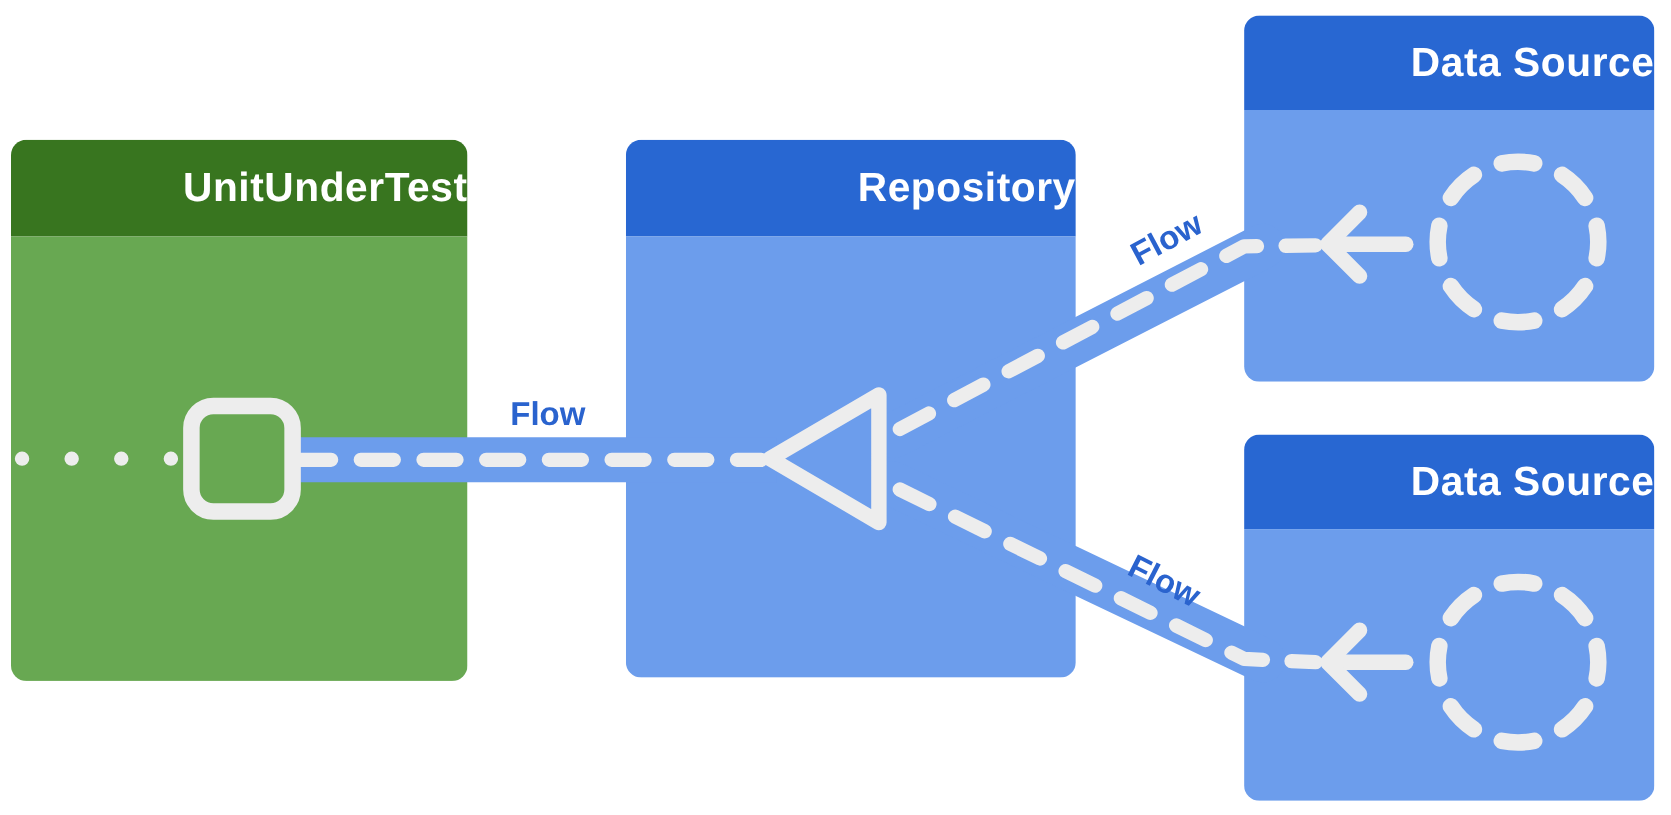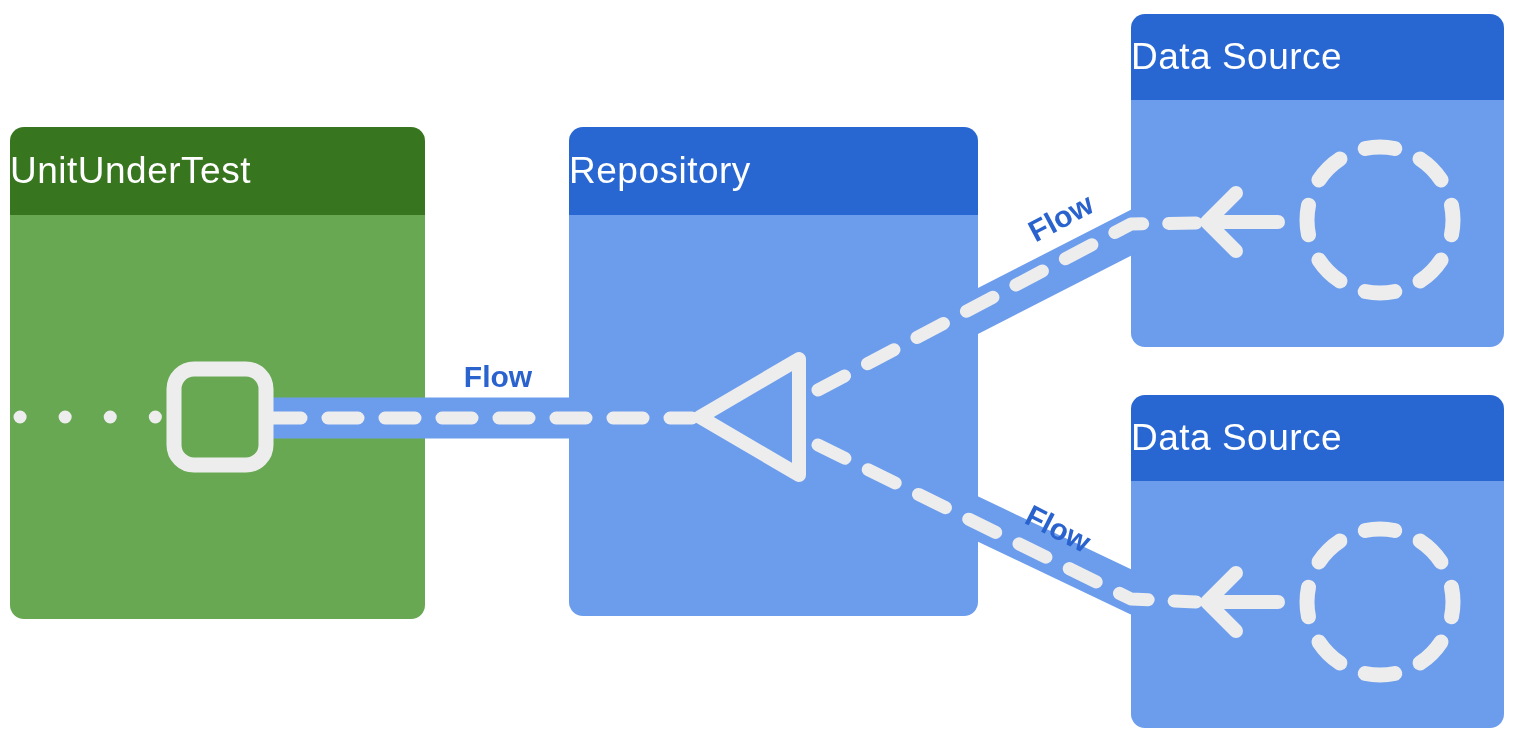--- a/index.html
+++ b/index.html
@@ -30,24 +30,24 @@
     position: absolute;
     border-radius: 14px;
     overflow: hidden;
     display: flex;
     flex-direction: column;
   }
   .node-header {
     flex: 0 0 auto;
     display: flex;
     align-items: center;
-    justify-content: flex-start;
+    justify-content: flex-end;
     color: var(--title-text);
     font-size: 37px;
-    font-weight: 400;
+    font-weight: 700;
     letter-spacing: 0.5px;
   }
   .node-body { flex: 1 1 auto; }
 
   .node-uut { left: 10px; top: 127px; width: 415px; height: 492px; }
   .node-uut .node-header { height: 88px; background: var(--green-header); }
   .node-uut .node-body   { background: var(--green-body); }
 
   .node-repo { left: 569px; top: 127px; width: 409px; height: 489px; }
   .node-repo .node-header { height: 88px; background: var(--blue-header); }

